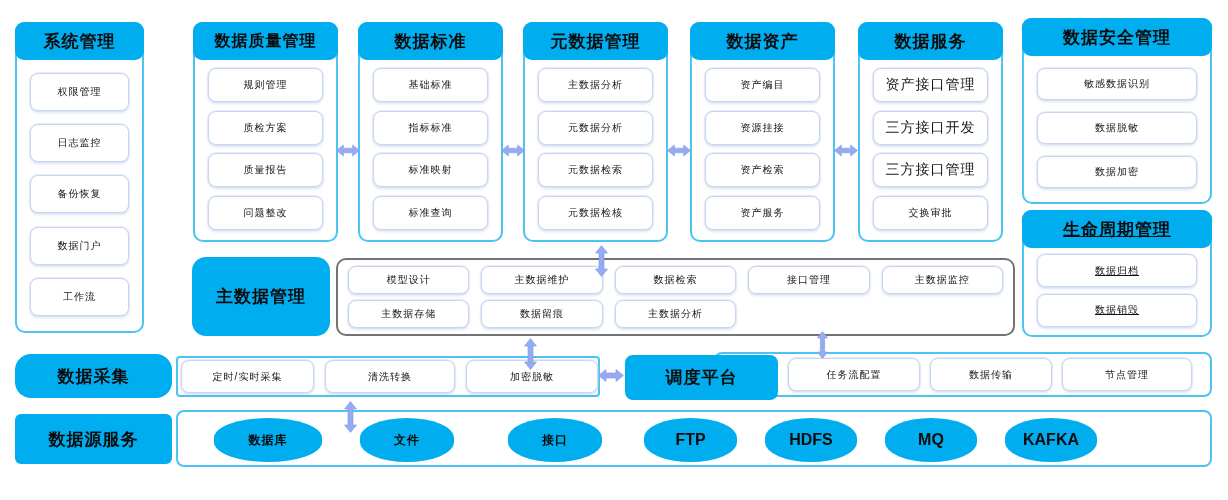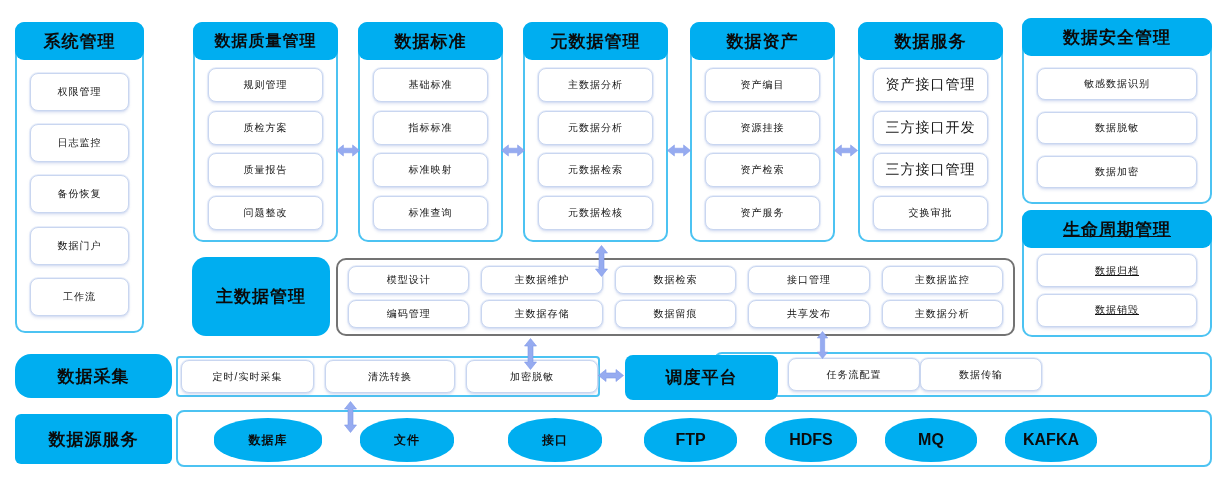--- a/index.html
+++ b/index.html
@@ -133,37 +133,36 @@
   </div>
 </div>
 
 <div class="bluebox" style="left:192px;top:257px;width:138px;height:79px;border-radius:14px;">主数据管理</div>
 <div class="master-grid">
   <div class="item">模型设计</div>
   <div class="item">主数据维护</div>
   <div class="item">数据检索</div>
   <div class="item">接口管理</div>
   <div class="item">主数据监控</div>
-  <div class="item">编码管理</div>
   <div class="item">主数据存储</div>
   <div class="item">数据留痕</div>
-  <div class="item">共享发布</div>
   <div class="item">主数据分析</div>
 </div>
 
 <div class="bluebox" style="left:15px;top:354px;width:157px;height:44px;border-radius:16px;">数据采集</div>
 <div class="panel row-flex" style="left:176px;top:356px;width:424px;height:41px;border-radius:4px;padding-left:3px;gap:11px;">
   <div class="item" style="width:133px;">定时/实时采集</div>
   <div class="item" style="width:130px;">清洗转换</div>
   <div class="item" style="width:132px;">加密脱敏</div>
 </div>
 
-<div class="panel row-flex" style="left:714px;top:352px;width:498px;height:45px;border-radius:8px;padding-left:72px;">
+<div class="panel row-flex" style="left:714px;top:352px;width:498px;height:45px;border-radius:8px;padding-left:72px;gap:10px;">
   <div class="item" style="width:132px;">任务流配置</div>
   <div class="item" style="width:122px;">数据传输</div>
+  <div class="item" style="width:130px;">节点管理</div>
 </div>
 <div class="bluebox" style="left:625px;top:355px;width:153px;height:45px;border-radius:8px;">调度平台</div>
 
 <div class="bluebox" style="left:15px;top:414px;width:157px;height:50px;border-radius:6px;">数据源服务</div>
 <div class="panel" style="left:176px;top:410px;width:1036px;height:57px;border-radius:8px;">
   <div class="cyl" style="left:36px;width:108px;">数据库</div>
   <div class="cyl" style="left:182px;width:94px;">文件</div>
   <div class="cyl" style="left:330px;width:94px;">接口</div>
   <div class="cyl latin" style="left:466px;width:93px;">FTP</div>
   <div class="cyl latin" style="left:587px;width:92px;">HDFS</div>

